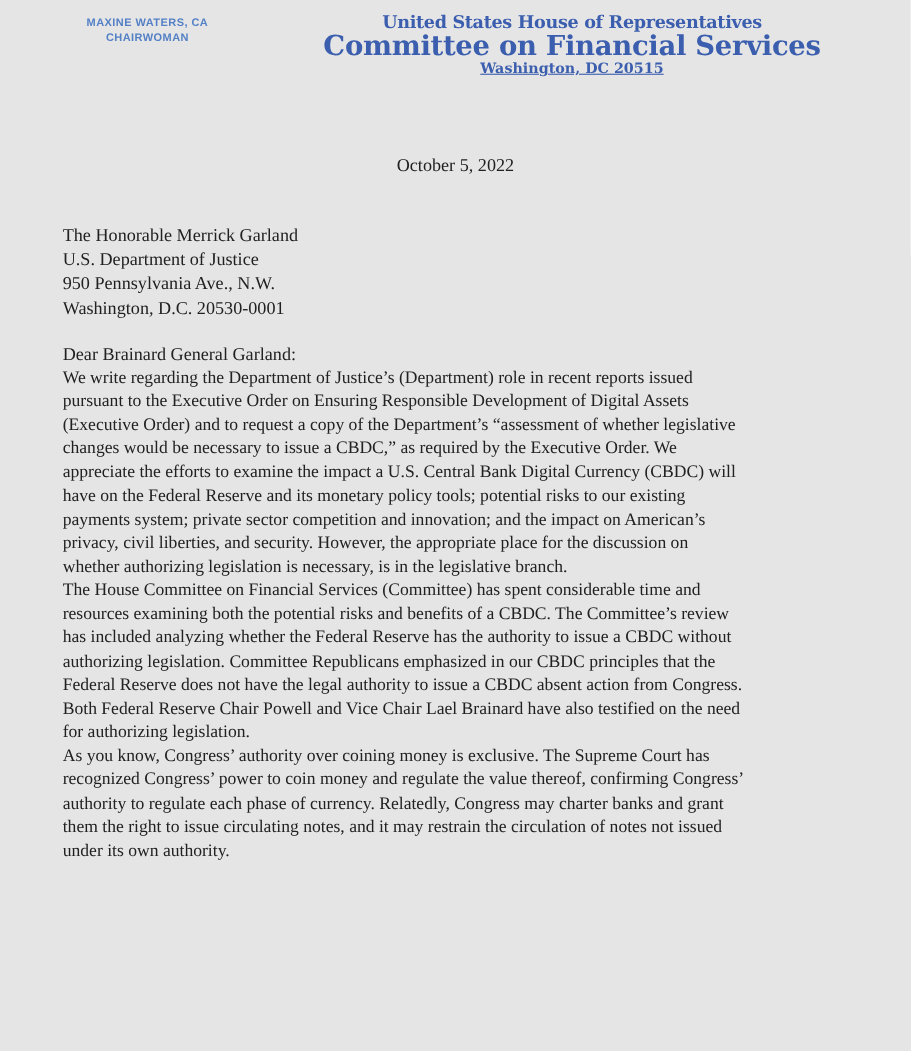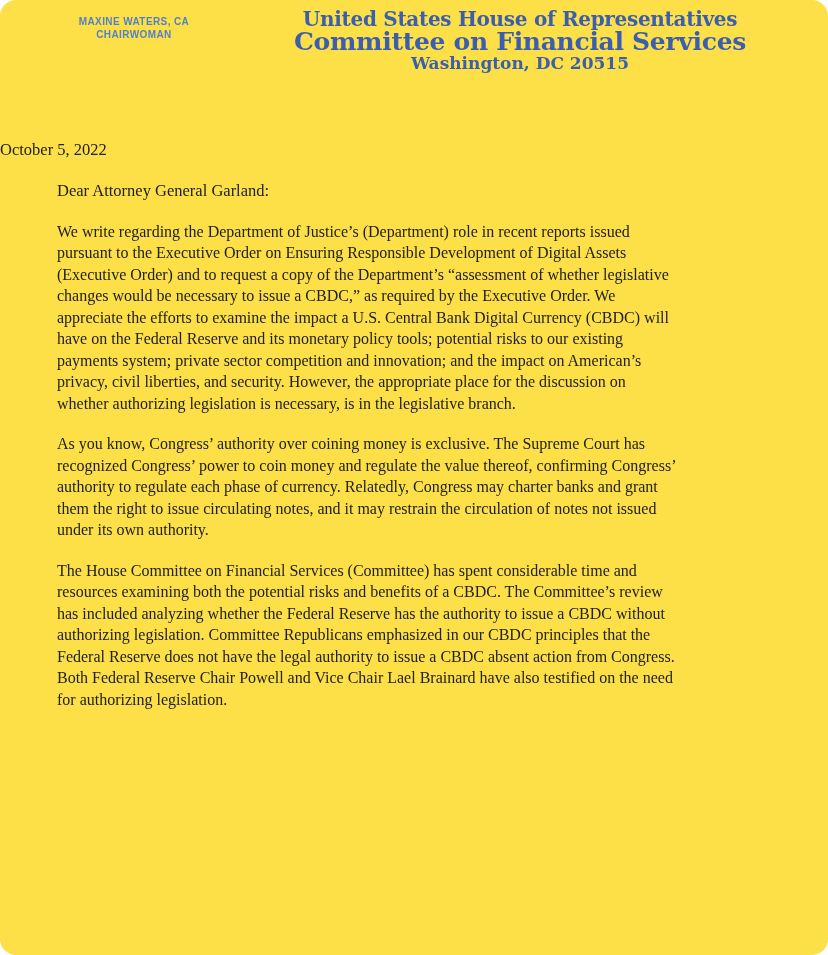--- a/index.html
+++ b/index.html
@@ -6,24 +6,23 @@
   html, body { background: #ffffff; }
   body {
     font-family: "Liberation Serif", serif;
     -webkit-font-smoothing: antialiased;
   }
   .page {
     position: relative;
     width: 828px;
     height: 955px;
     margin: 0 auto;
-    background: #fde047;
+    background: #e5e5e5;
     color: #212121;
     overflow: hidden;
-    border-radius: 16px;
   }
   
   .letterhead {
     display: flex;
     justify-content: space-between;
     align-items: flex-start;
     padding: 10px 28px 0 28px;
   }
   .lh-side {
     width: 212px;
@@ -36,44 +35,43 @@
     color: var(--members-blue, #5480c6);
     padding-top: 5px;
   }
   .lh-center {
     flex: 1;
     text-align: center;
     color: var(--committee-blue, #3b5eae);
     font-family: "DejaVu Serif", serif;
     font-weight: bold;
   }
-  .lh-line1 { font-size: 20px; letter-spacing: -0.3px; line-height: 19px; }
+  .lh-line1 { font-size: 16px; letter-spacing: -0.3px; line-height: 19px; }
   .lh-line2 { font-size: 25px; letter-spacing: -0.3px; line-height: 25px; }
-  .lh-line3 { font-size: 17px; line-height: 16px; margin-top: 1px; }
+  .lh-line3 { font-size: 13px; line-height: 16px; margin-top: 1px; text-decoration: underline; }
   
   .date-line {
-    text-align: left;
+    text-align: center;
     margin-top: 68px;
     font-size: 16.5px;
     line-height: 21px;
   }
   .body-block {
     margin: 0 54px 0 57px;
     font-size: 16px;
     line-height: 21.5px;
   }
   .recipient {
     margin-top: 43px;
     white-space: pre-line;
     line-height: 22px;
     font-size: 16.5px;
   }
   .salutation { margin-top: 20px; font-size: 16.5px; }
   .para {
-    margin-top: 19px;
     white-space: pre-line;
   }
 </style>
 </head>
 <body>
 
 <div class="page">
 
   <header class="letterhead">
     <div class="lh-side">
@@ -83,37 +81,41 @@
     <div class="lh-center">
       <div class="lh-line1">United States House of Representatives</div>
       <div class="lh-line2">Committee on Financial Services</div>
       <div class="lh-line3">Washington, DC 20515</div>
     </div>
   </header>
 
   <div class="date-line">October 5, 2022</div>
 
   <div class="body-block">
-    <div class="salutation">Dear Attorney General Garland:</div>
+    <div class="recipient">The Honorable Merrick Garland
+U.S. Department of Justice
+950 Pennsylvania Ave., N.W.
+Washington, D.C. 20530-0001</div>
+    <div class="salutation">Dear Brainard General Garland:</div>
     <p class="para">We write regarding the Department of Justice’s (Department) role in recent reports issued
 pursuant to the Executive Order on Ensuring Responsible Development of Digital Assets
 (Executive Order) and to request a copy of the Department’s “assessment of whether legislative
 changes would be necessary to issue a CBDC,” as required by the Executive Order. We
 appreciate the efforts to examine the impact a U.S. Central Bank Digital Currency (CBDC) will
 have on the Federal Reserve and its monetary policy tools; potential risks to our existing
 payments system; private sector competition and innovation; and the impact on American’s
 privacy, civil liberties, and security. However, the appropriate place for the discussion on
 whether authorizing legislation is necessary, is in the legislative branch.</p>
-    <p class="para">As you know, Congress’ authority over coining money is exclusive. The Supreme Court has
-recognized Congress’ power to coin money and regulate the value thereof, confirming Congress’
-authority to regulate each phase of currency. Relatedly, Congress may charter banks and grant
-them the right to issue circulating notes, and it may restrain the circulation of notes not issued
-under its own authority.</p>
     <p class="para">The House Committee on Financial Services (Committee) has spent considerable time and
 resources examining both the potential risks and benefits of a CBDC. The Committee’s review
 has included analyzing whether the Federal Reserve has the authority to issue a CBDC without
 authorizing legislation. Committee Republicans emphasized in our CBDC principles that the
 Federal Reserve does not have the legal authority to issue a CBDC absent action from Congress.
 Both Federal Reserve Chair Powell and Vice Chair Lael Brainard have also testified on the need
 for authorizing legislation.</p>
+    <p class="para">As you know, Congress’ authority over coining money is exclusive. The Supreme Court has
+recognized Congress’ power to coin money and regulate the value thereof, confirming Congress’
+authority to regulate each phase of currency. Relatedly, Congress may charter banks and grant
+them the right to issue circulating notes, and it may restrain the circulation of notes not issued
+under its own authority.</p>
   </div>
 
 </div>
 
 </body></html>

